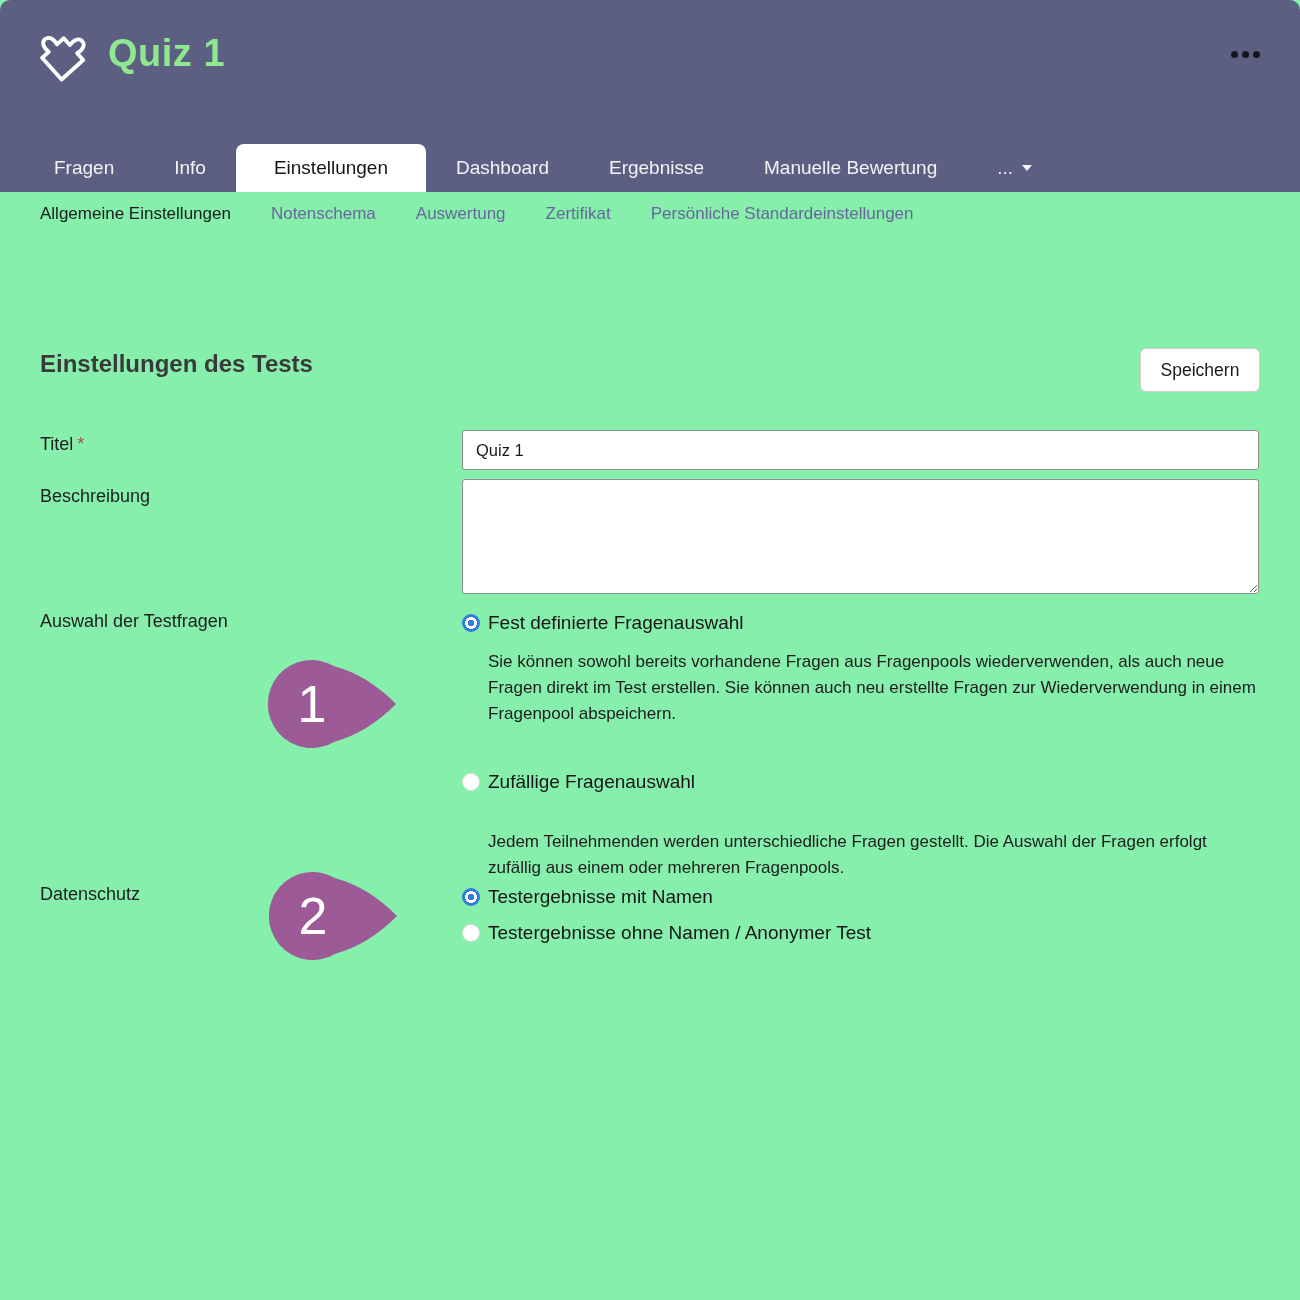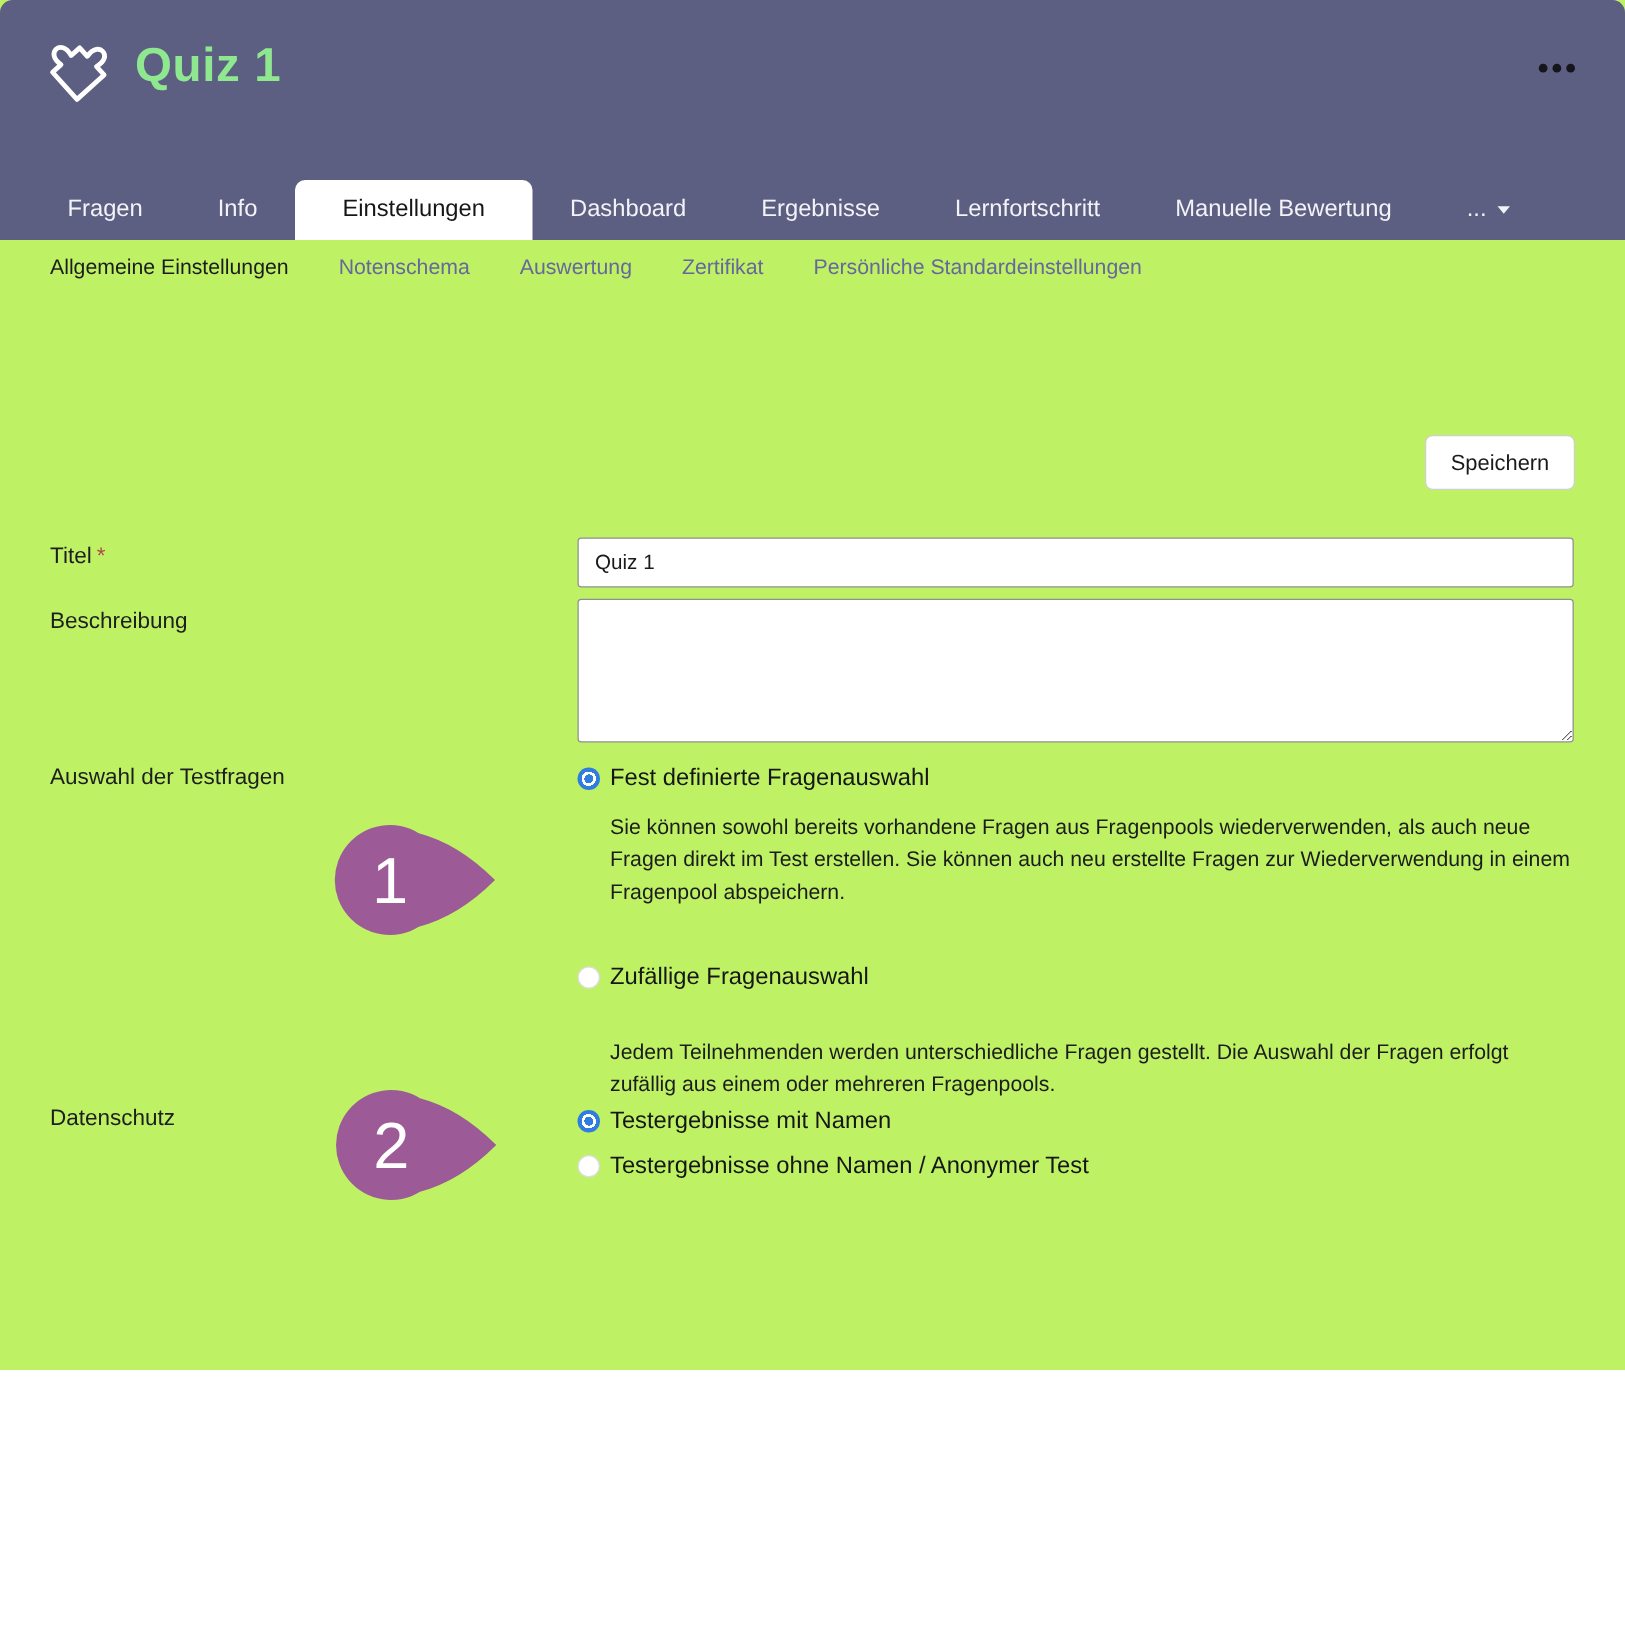--- a/index.html
+++ b/index.html
@@ -1,18 +1,18 @@
 <!DOCTYPE html>
 <html lang="de"><head>
 <meta charset="utf-8">
 <style>
   * { margin:0; padding:0; box-sizing:border-box; }
   html,body { background:#fff; }
   body { font-family:"Liberation Sans", sans-serif; color:#1a1a1a; }
-  .page { position:relative; width:1300px; height:1096px; background:#bef264; overflow:hidden; }
+  .page { position:relative; width:1300px; height:1300px; background:#86efac; overflow:hidden; }
 
   
   .topbar { position:absolute; left:0; top:0; width:1300px; height:192px;
             background:#5c5f82; border-radius:10px 10px 0 0; }
   .title-row { position:absolute; left:28px; top:20px; display:flex; align-items:center; gap:18px; }
   .puzzle-icon svg { display:block; overflow:visible; }
   .page-title { font-size:38px; font-weight:700; color:#8fe78f; letter-spacing:0.5px; }
   .kebab { position:absolute; right:36px; top:47px; display:flex; gap:4px; cursor:pointer; padding:4px; }
   .kebab .dot { width:7px; height:7px; border-radius:50%; background:#15151c; }
 
@@ -92,40 +92,38 @@
       <div class="tab active">
           <span>Einstellungen</span>
         </div>
       <div class="tab">
           <span>Dashboard</span>
         </div>
       <div class="tab">
           <span>Ergebnisse</span>
         </div>
       <div class="tab">
-          <span>Lernfortschritt</span>
-        </div>
-      <div class="tab">
           <span>Manuelle Bewertung</span>
         </div>
       <div class="tab">
         <span>...</span>
         <span class="caret-down"></span>
       </div>
     </div>
   </div>
 
   <div class="subtab-row">
     <span class="subtab active">Allgemeine Einstellungen</span>
     <span class="subtab">Notenschema</span>
     <span class="subtab">Auswertung</span>
     <span class="subtab">Zertifikat</span>
     <span class="subtab">Persönliche Standardeinstellungen</span>
   </div>
 
+  <div class="heading">Einstellungen des Tests</div>
   <button class="save-btn">Speichern</button>
 
   <div class="fld-label" style="top:434px;">
     <span>Titel</span><span class="req">*</span>
   </div>
   <input class="title-input" type="text" value="Quiz 1" style="">
 
   <div class="fld-label" style="top:486px;">Beschreibung</div>
   <textarea class="desc-textarea" style=""></textarea>
 

